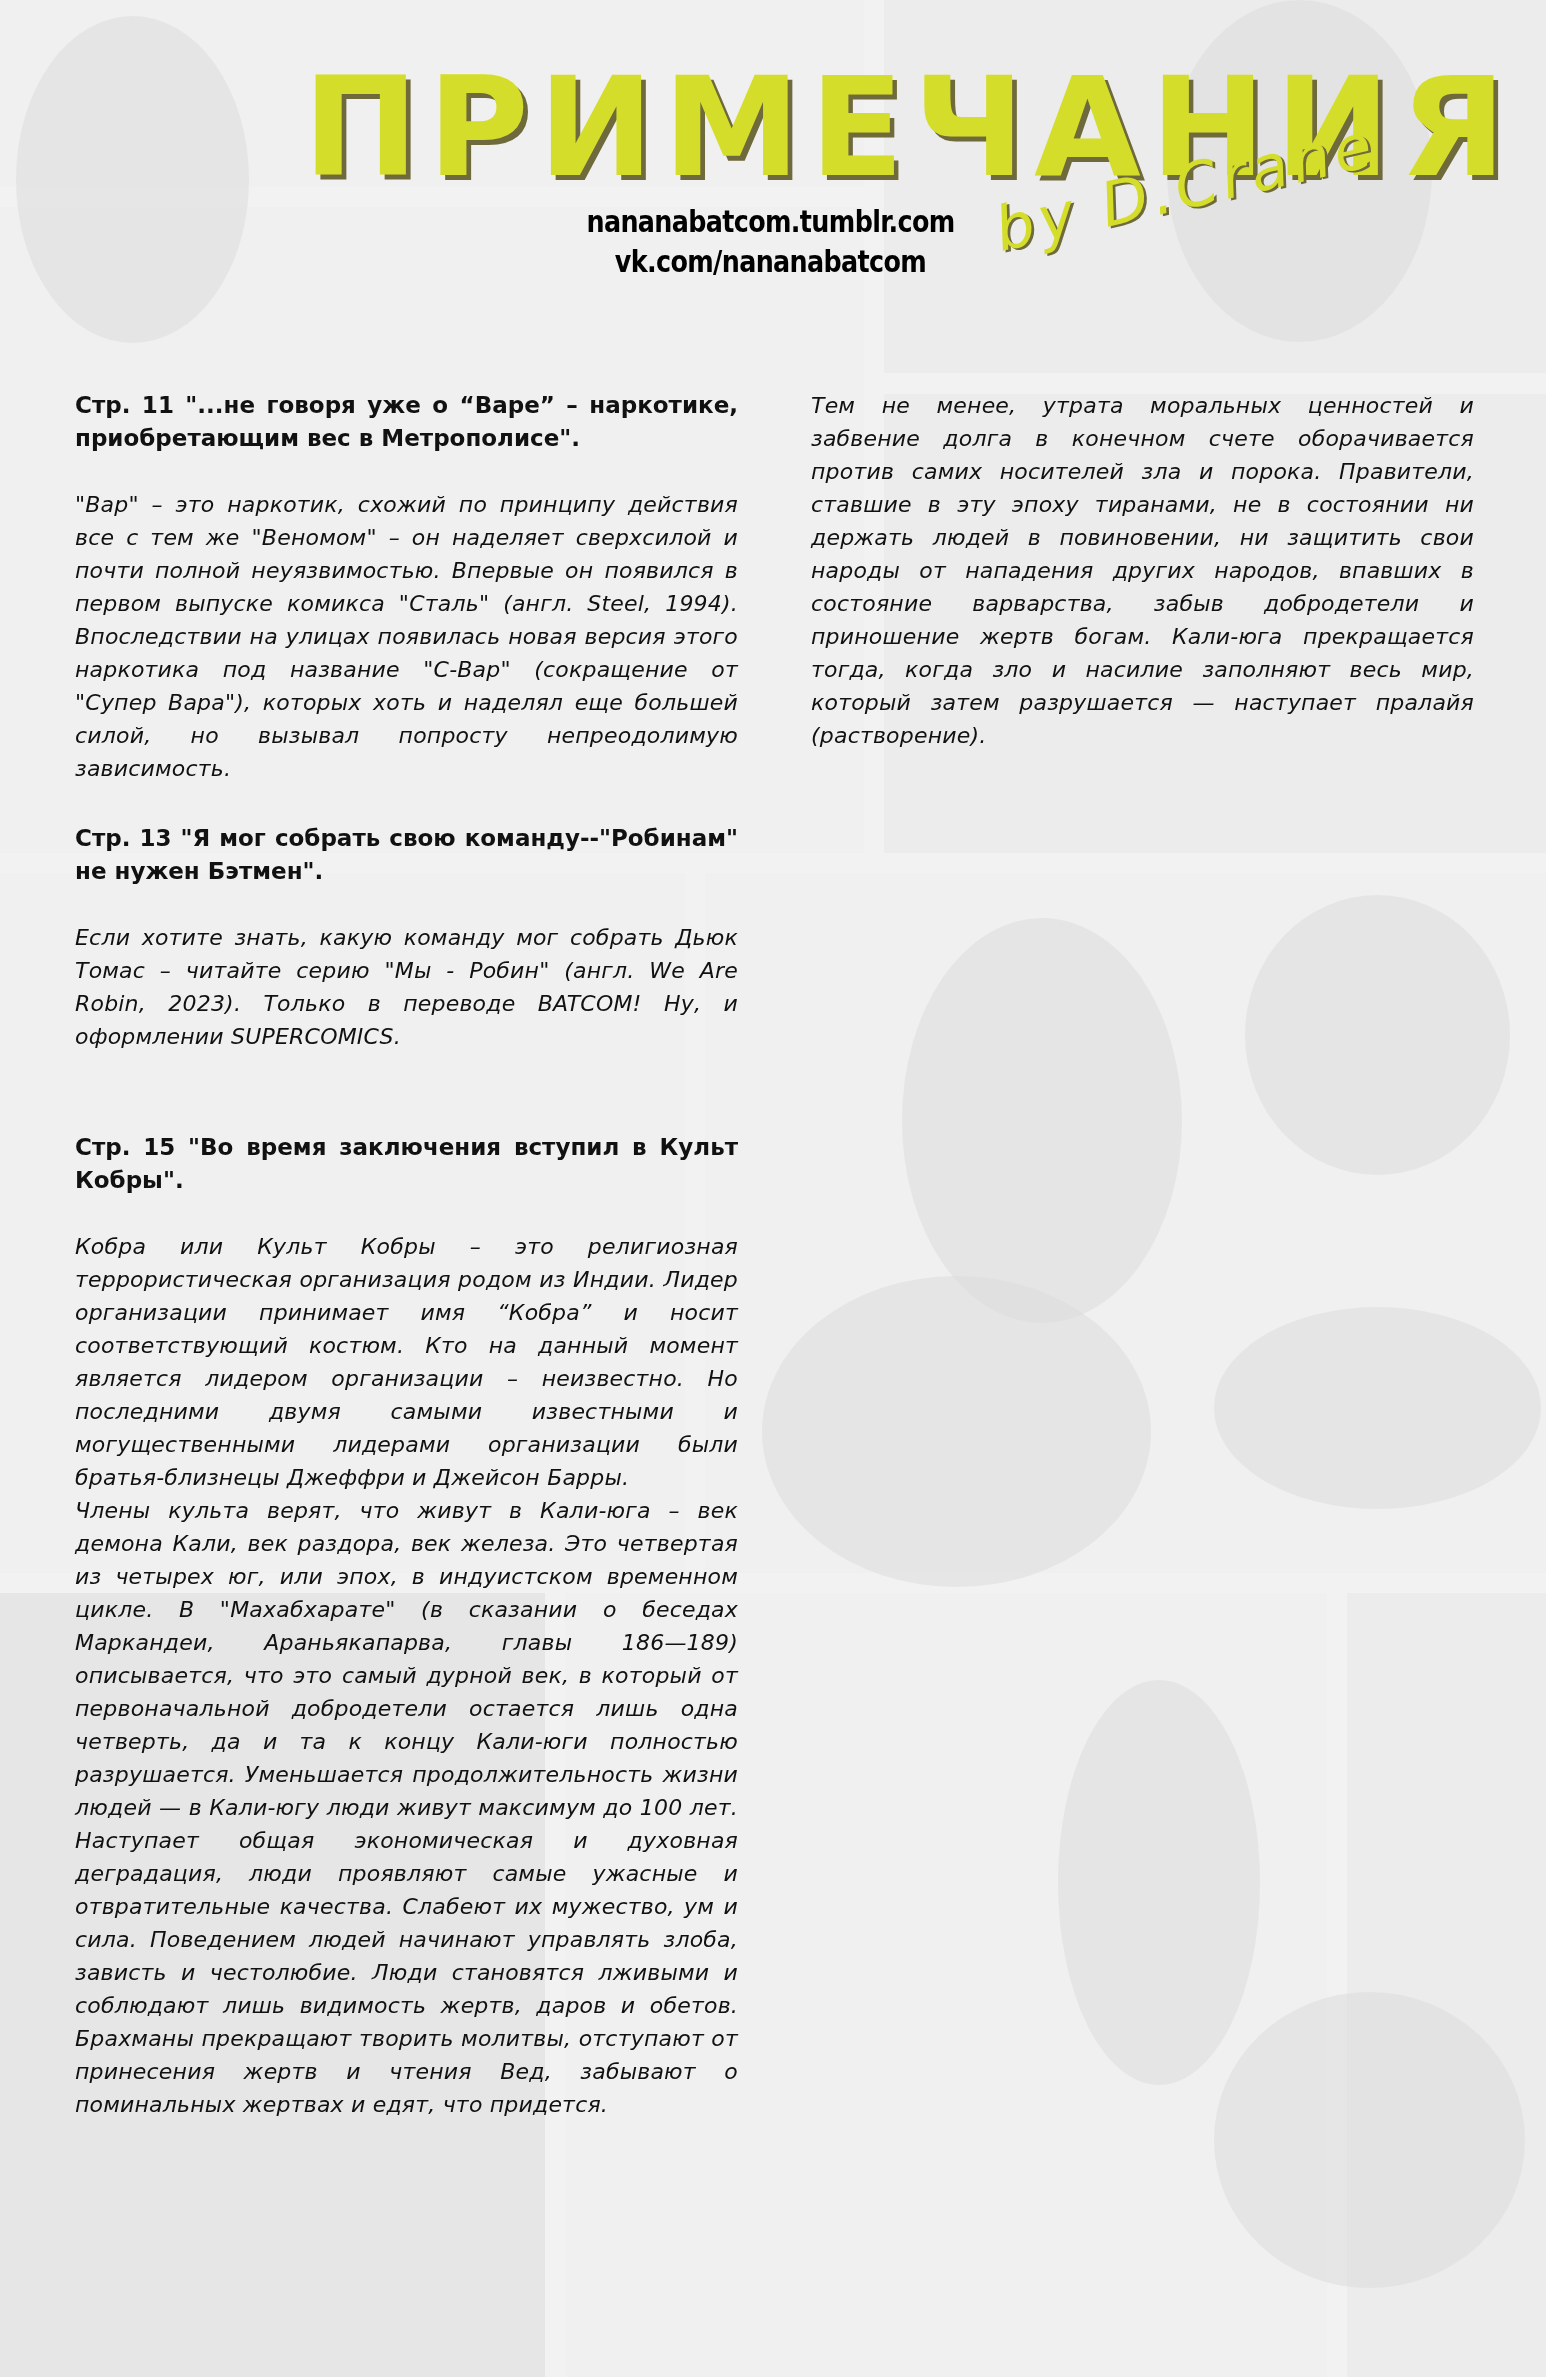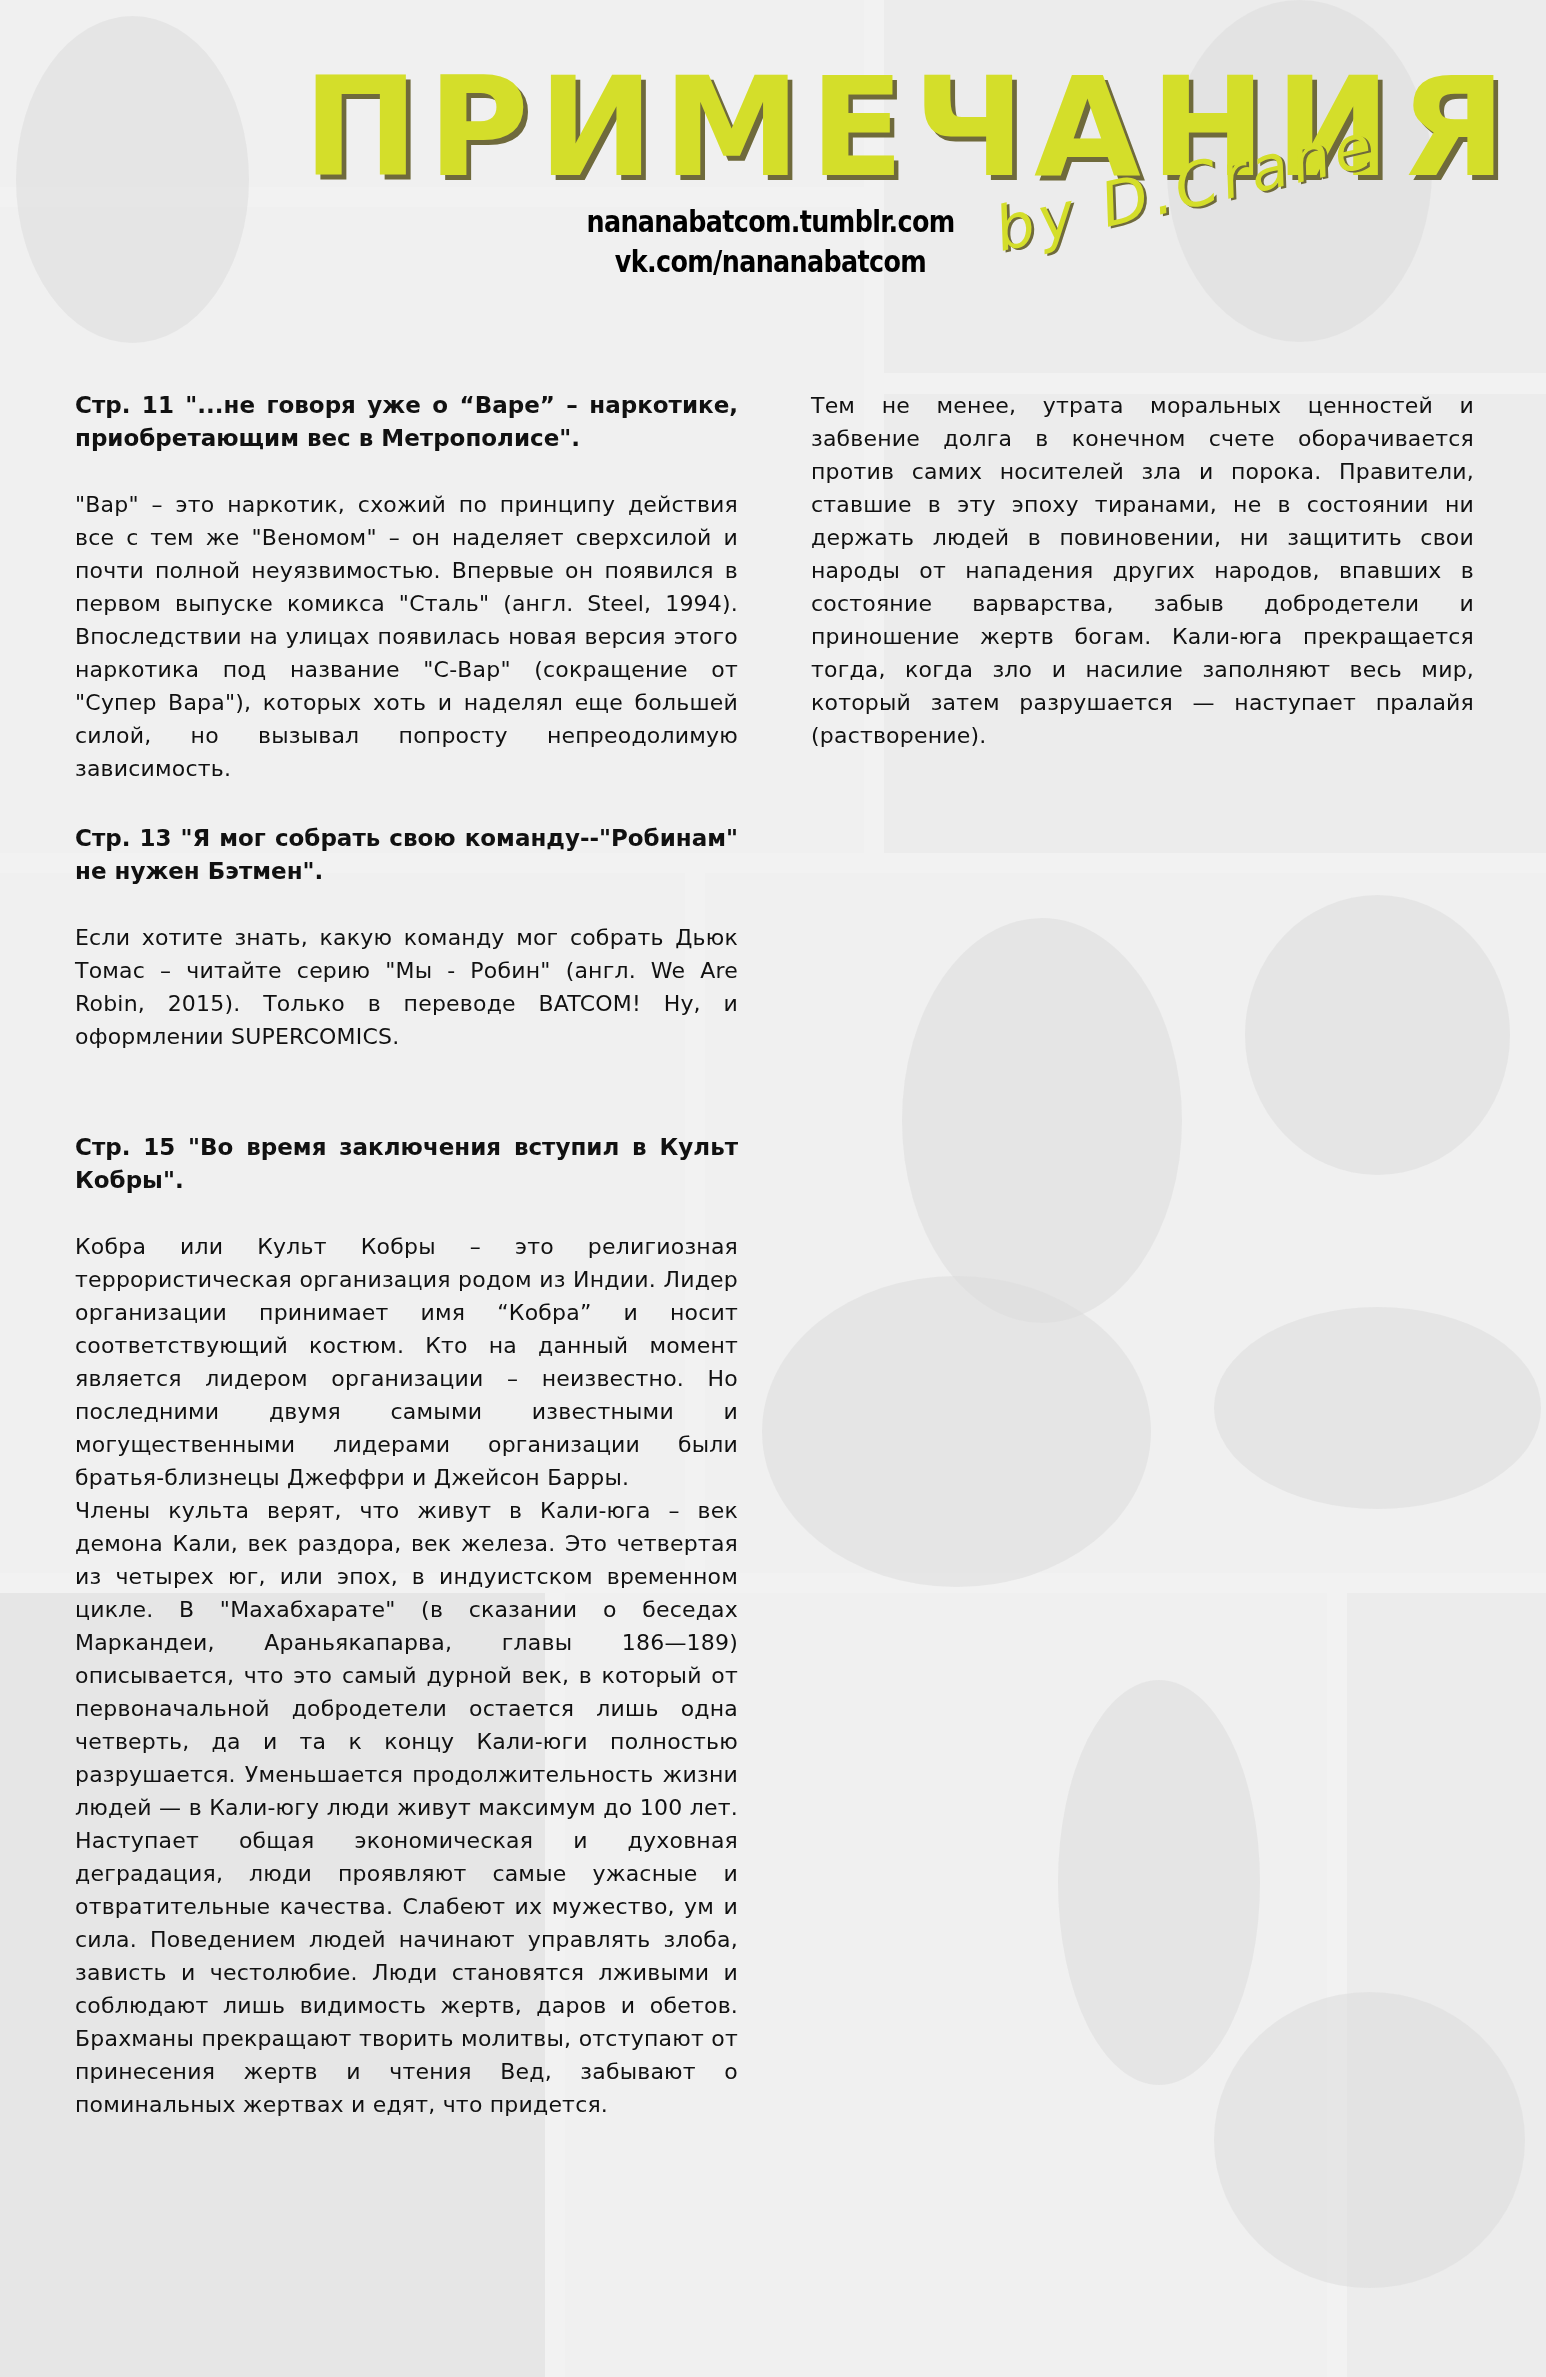--- a/index.html
+++ b/index.html
@@ -42,20 +42,21 @@
     .col-left { left: 75px; top: 389px; }
     .col-right { left: 811px; top: 389px; }
     .note-heading {
       font-family: "DejaVu Sans", sans-serif; font-weight: bold;
       font-size: 23px; line-height: 33px; text-align: justify; margin: 0;
     }
     .note-body p {
       font-family: "DejaVu Sans", sans-serif; font-weight: normal;
       font-size: 22px; line-height: 33px; text-align: justify; margin: 0;
       letter-spacing: 0.2px;
+      font-style: italic;
     }
     .note-body { margin-top: 33px; }
     .note + .note { margin-top: 37px; }
     .note.spaced { margin-top: 78px; }
   </style>
 </head>
 <body>
 
 <div class="bg-panel light" style="left:0;top:0;width:864px;height:187px;"></div>
 <div class="bg-panel" style="left:884px;top:0;width:663px;height:373px;"></div>
@@ -86,21 +87,21 @@
 <div class="col col-left">
   <div class="note">
     <h2 class="note-heading">Стр. 11 "...не говоря уже о “Варе” – наркотике, приобретающим вес в Метрополисе".</h2>
     <div class="note-body">
       <p>"Вар" – это наркотик, схожий по принципу действия все с тем же "Веномом" – он наделяет сверхсилой и почти полной неуязвимостью. Впервые он появился в первом выпуске комикса "Сталь" (англ. Steel, 1994). Впоследствии на улицах появилась новая версия этого наркотика под название "С-Вар" (сокращение от "Супер Вара"), которых хоть и наделял еще большей силой, но вызывал попросту непреодолимую зависимость.</p>
     </div>
   </div>
   <div class="note">
     <h2 class="note-heading">Стр. 13 "Я мог собрать свою команду--"Робинам" не нужен Бэтмен".</h2>
     <div class="note-body">
-      <p>Если хотите знать, какую команду мог собрать Дьюк Томас – читайте серию "Мы - Робин" (англ. We Are Robin, 2015). Только в переводе BATCOM! Ну, и оформлении SUPERCOMICS.</p>
+      <p>Если хотите знать, какую команду мог собрать Дьюк Томас – читайте серию "Мы - Робин" (англ. We Are Robin, 2023). Только в переводе BATCOM! Ну, и оформлении SUPERCOMICS.</p>
     </div>
   </div>
   <div class="note spaced">
     <h2 class="note-heading">Стр. 15 "Во время заключения вступил в Культ Кобры".</h2>
     <div class="note-body">
       <p>Кобра или Культ Кобры – это религиозная террористическая организация родом из Индии. Лидер организации принимает имя “Кобра” и носит соответствующий костюм. Кто на данный момент является лидером организации – неизвестно. Но последними двумя самыми известными и могущественными лидерами организации были братья-близнецы Джеффри и Джейсон Барры.</p>
       <p>Члены культа верят, что живут в Кали-юга – век демона Кали, век раздора, век железа. Это четвертая из четырех юг, или эпох, в индуистском временном цикле. В "Махабхарате" (в сказании о беседах Маркандеи, Араньякапарва, главы 186—189) описывается, что это самый дурной век, в который от первоначальной добродетели остается лишь одна четверть, да и та к концу Кали-юги полностью разрушается. Уменьшается продолжительность жизни людей — в Кали-югу люди живут максимум до 100 лет. Наступает общая экономическая и духовная деградация, люди проявляют самые ужасные и отвратительные качества. Слабеют их мужество, ум и сила. Поведением людей начинают управлять злоба, зависть и честолюбие. Люди становятся лживыми и соблюдают лишь видимость жертв, даров и обетов. Брахманы прекращают творить молитвы, отступают от принесения жертв и чтения Вед, забывают о поминальных жертвах и едят, что придется.</p>
     </div>
   </div>
 </div>

